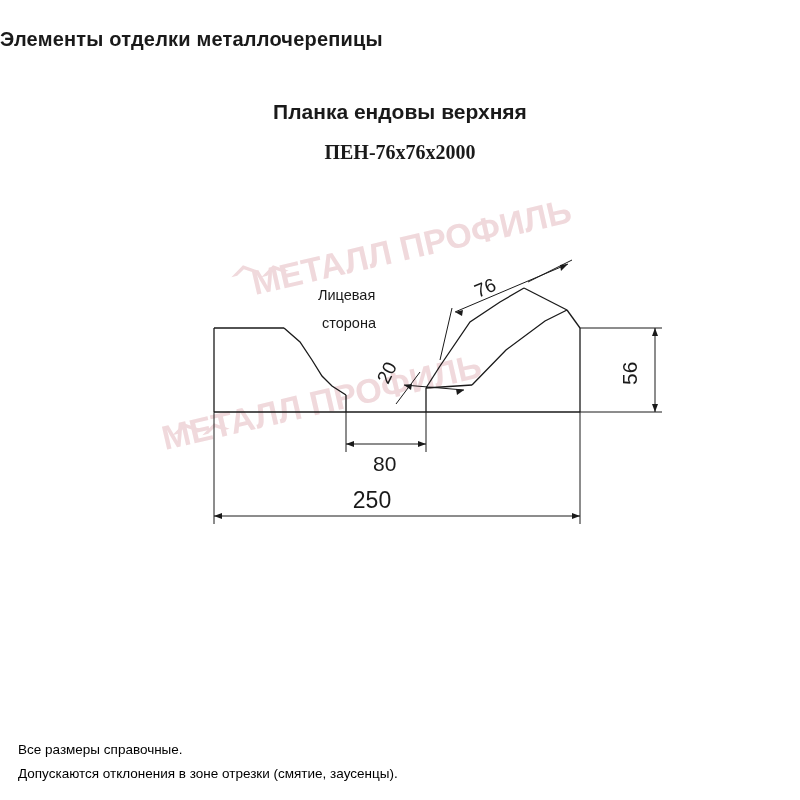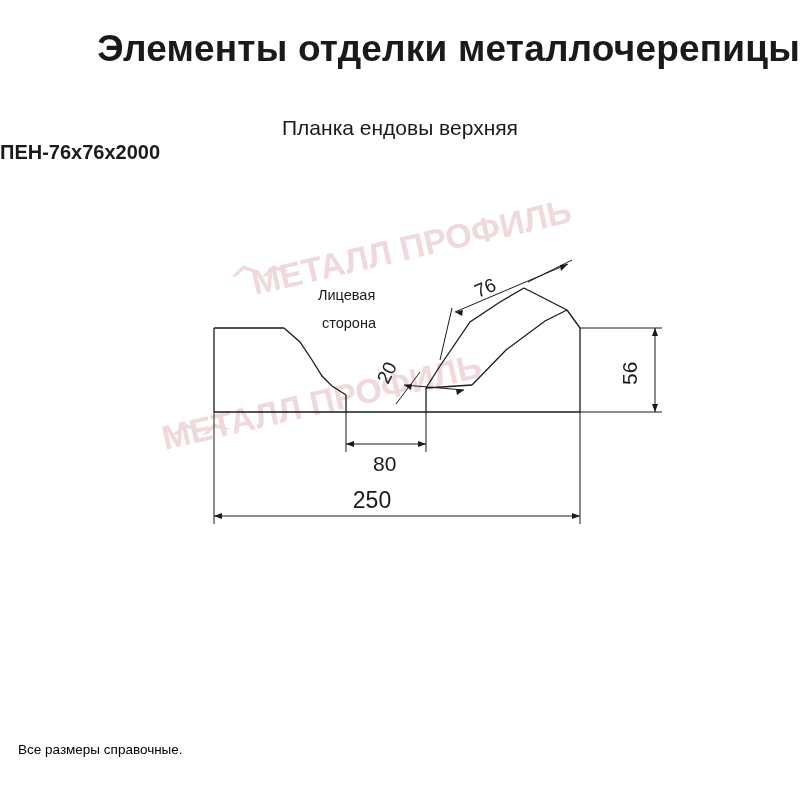--- a/index.html
+++ b/index.html
@@ -17,43 +17,43 @@
   }
   .page {
     position: absolute;
     inset: 0;
   }
   .title {
     position: absolute;
     top: 28px;
     left: 0;
     width: 800px;
-    text-align: right;
-    font-size: 37px;
+    text-align: left;
+    font-size: 20px;
     font-weight: bold;
     letter-spacing: 0.2px;
   }
   .subtitle {
     position: absolute;
     top: 100px;
     left: 0;
     width: 800px;
     text-align: center;
     font-size: 21px;
-    font-weight: normal;
-    margin-top: 16px;
+    font-weight: bold;
   }
   .code {
     position: absolute;
     top: 141px;
     left: 0;
     width: 800px;
-    text-align: left;
+    text-align: center;
     font-size: 20px;
     font-weight: bold;
+    font-family: Liberation Serif, serif;
   }
   .drawing {
     position: absolute;
     top: 190px;
     left: 0;
     width: 800px;
     height: 400px;
   }
   .footnote {
     position: absolute;
@@ -179,14 +179,15 @@
       <g>
         <polygon points="214,326 222,323 222,329" fill="#1a1a1a"></polygon>
         <polygon points="580,326 572,323 572,329" fill="#1a1a1a"></polygon>
         <text x="372" y="318" font-size="23" fill="#1a1a1a" text-anchor="middle">250</text>
       </g>
 
     </svg>
   </div>
 
   <div class="footnote footnote-1">Все размеры справочные.</div>
+  <div class="footnote footnote-2">Допускаются отклонения в зоне отрезки (смятие, заусенцы).</div>
 
 </div>
 
 </body></html>

